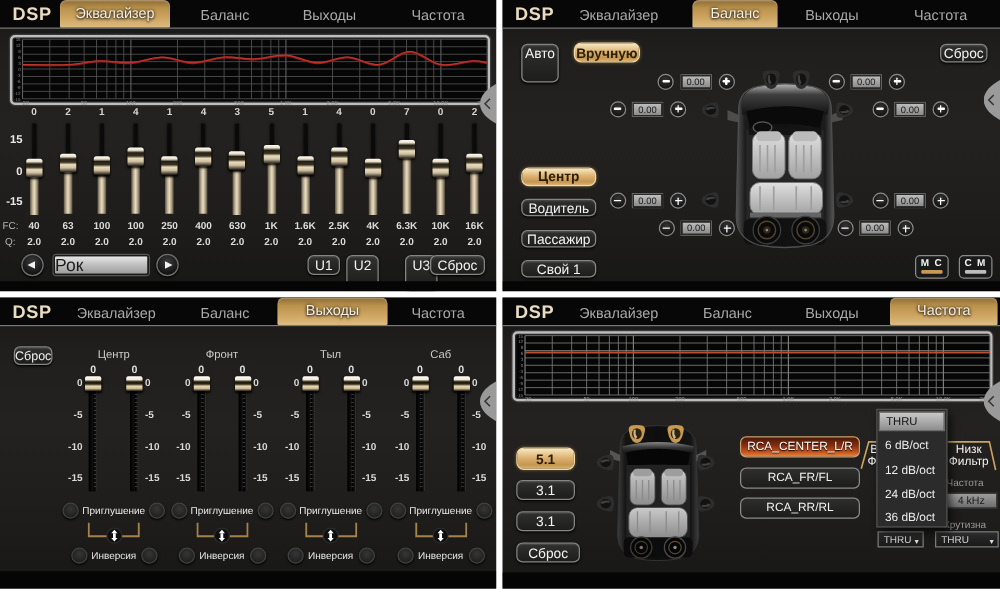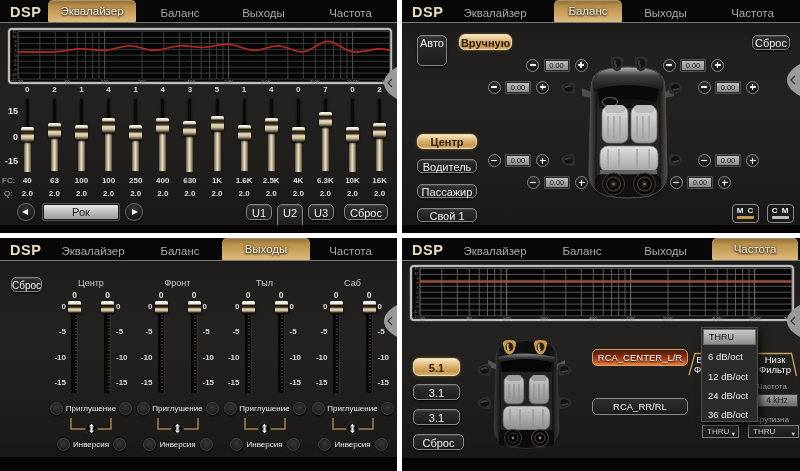--- a/index.html
+++ b/index.html
@@ -18,21 +18,21 @@
 .eqtrk{position:absolute;width:3px;background:#0a0a0a;box-shadow:0 0 2px #000}
 .eqstem{position:absolute;width:7px;background:linear-gradient(90deg,#5e5445 0%,#c3b699 30%,#e7dcc2 50%,#ab9d80 75%,#4e4639 100%)}
 .eqth{position:absolute;width:13px;height:15px;border-radius:2px;background:linear-gradient(180deg,#fdfbf4 0%,#e8dfc9 15%,#241f16 28%,#3a3220 45%,#e9ddbd 58%,#cebfa0 75%,#16120c 100%);box-shadow:0 1px 2px #000}
 .ax{position:absolute;font-size:9px;font-weight:bold;color:#e8e8e8;text-align:right}
 .fcl{position:absolute;font-size:8px;color:#b5b5b5}
 .fcv{position:absolute;width:26px;text-align:center;font-size:8px;font-weight:bold;color:#dcdcdc}
 .cir{position:absolute;width:18px;height:18px;border-radius:50%;background:radial-gradient(circle at 50% 35%,#3d3d3d,#141414 70%);border:1px solid #6f6f6f;box-shadow:0 1px 2px #000}
 .tri{position:absolute;top:4.5px;width:0;height:0;border-top:3.5px solid transparent;border-bottom:3.5px solid transparent}
 .tl{left:4px;border-right:6px solid #f2f2f2}
 .tr{left:6px;border-left:6px solid #f2f2f2}
-.silver{position:absolute;background:linear-gradient(180deg,#e8e8e8 0%,#c2c2c2 45%,#9c9c9c 100%);border:1px solid #1a1a1a;border-radius:2px;box-shadow:0 0 0 1px #555;color:#1c1c1c;font-size:11px;text-align:center;line-height:15px}
+.silver{position:absolute;background:linear-gradient(180deg,#e8e8e8 0%,#c2c2c2 45%,#9c9c9c 100%);border:1px solid #1a1a1a;border-radius:2px;box-shadow:0 0 0 1px #555;color:#1c1c1c;font-size:14px;line-height:15px}
 .btn{position:absolute;background:linear-gradient(180deg,#30302f,#1d1d1c);border:1px solid #858585;border-radius:5px;color:#f2f2f2;font-size:11px;text-align:center;box-shadow:inset 0 1px 1px rgba(255,255,255,.12),0 1px 2px #000}
 .bgold{position:absolute;background:linear-gradient(180deg,#f7e7c0 0%,#ddb272 45%,#c69650 80%,#d8b277 100%);border:1px solid #f0d9a8;border-radius:6px;color:#2e2008;font-size:11px;font-weight:bold;text-align:center;box-shadow:0 0 3px rgba(222,178,104,.5)}
 .spc{position:absolute;width:13px;height:13px;border-radius:50%;background:radial-gradient(circle at 50% 35%,#353535,#131313 75%);border:1px solid #8a8a8a}
 .spc .hb{position:absolute;left:2.5px;top:4.8px;width:6px;height:1.6px;background:#fff;border-radius:0.8px}
 .spc .vb{position:absolute;left:4.7px;top:2.6px;width:1.6px;height:6px;background:#fff;border-radius:0.8px}
 .spv{position:absolute;width:24px;height:11px;background:linear-gradient(180deg,#bdbdbd,#8a8a8a);border:1px solid #2a2a2a;box-shadow:0 0 0 0.5px #808080;color:#1a1a1a;font-size:7.5px;line-height:9px;text-align:center}
 .car2{position:absolute;left:175px;top:58px}
 .car4{position:absolute;left:75px;top:100px}
 .mc{position:absolute;width:27px;height:19px;border:1.5px solid #8a8a8a;border-radius:4px;background:#1a1a1a;text-align:center}
 .mc span{color:#f5f5f5;font-size:8px;font-weight:bold;letter-spacing:1px;line-height:11px;display:block}
@@ -221,21 +221,21 @@
 <div class="fcv" style="left:366.6px;top:188.5px">2.0</div>
 <div class="cir" style="left:17px;top:203px">
       <span class="tri tl"></span>
     </div>
 <div class="silver" style="left:43px;top:203.5px;width:76px;height:16px">Рок</div>
 <div class="cir" style="left:125px;top:203px">
       <span class="tri tr"></span>
     </div>
 <div class="btn" style="left:246px;top:204px;width:26px;height:16px;line-height:16px">U1</div>
 <div class="btn" style="left:277px;top:204px;width:26px;height:26px;line-height:16px">U2</div>
-<div class="btn" style="left:308px;top:204px;width:26px;height:16px;line-height:16px">U3</div>
+<div class="btn" style="left:324px;top:204px;width:26px;height:28px;line-height:16px">U3</div>
 <div class="btn" style="left:344px;top:204px;width:44px;height:16px;line-height:16px">Сброс</div>
 <svg class="hndl" style="top:67px" width="13" height="32" viewBox="0 0 13 32">
       <path d="M13,0 C6,4 0,9 0,16 C0,23 6,28 13,32 Z" fill="#9a9a9a"></path>
       <path d="M8,12 L4,16 L8,20" stroke="#333" stroke-width="1.2" fill="none"></path>
     </svg>
 <div class="bstrip" style="top:225px;height:8px"></div>
 </div>
 <div class="p" style="left:402px;top:0;width:398px">
 <div class="hdr">
       <div class="hl"></div>
@@ -689,20 +689,21 @@
         <ellipse cx="0" cy="-0.5" rx="3.4" ry="3.8" fill="#121212"></ellipse>
         <path d="M-2.2,-3 Q-3,1 -1,3.4 L0.2,2 Q-1.4,-0.5 -0.8,-3.4 Z" fill="#4c4c4c" opacity="0.8"></path>
       </g>
       <g transform="translate(163.0,165.0) scale(1.10) rotate(-90)">
         <path d="M-5.5,-2 Q-6.5,-6 -2.5,-6.3 Q0,-6.8 2.5,-6.3 Q6.5,-6 5.5,-2 Q5,2 2.8,4.8 Q0,7.2 -2.8,4.8 Q-5,2 -5.5,-2 Z" fill="#2d2d2d"></path>
         <ellipse cx="0" cy="-0.5" rx="3.4" ry="3.8" fill="#121212"></ellipse>
         <path d="M-2.2,-3 Q-3,1 -1,3.4 L0.2,2 Q-1.4,-0.5 -0.8,-3.4 Z" fill="#4c4c4c" opacity="0.8"></path>
       </g>
     </svg>
 <div class="rca on" style="top:111px">RCA_CENTER_L/R</div>
+<div class="rca" style="top:135.5px">RCA_FR/FL</div>
 <div class="rca" style="top:159.5px">RCA_RR/RL</div>
 <svg class="abs" style="left:282px;top:108px" width="116" height="33" viewBox="0 0 116 33">
       <path d="M5,29 L11,7.5 L45,7.5" fill="none" stroke="#c8a45e" stroke-width="1.3"></path>
       <path d="M74,7.5 L107.5,7.5 L112.5,30" fill="none" stroke="#c8a45e" stroke-width="1.3"></path>
     </svg>
 <div class="flbl" style="left:282px;top:117px;width:52px">
       <span>Высок</span>
       <span>Фильтр</span>
     </div>
 <div class="flbl" style="left:347px;top:117px;width:52px">

